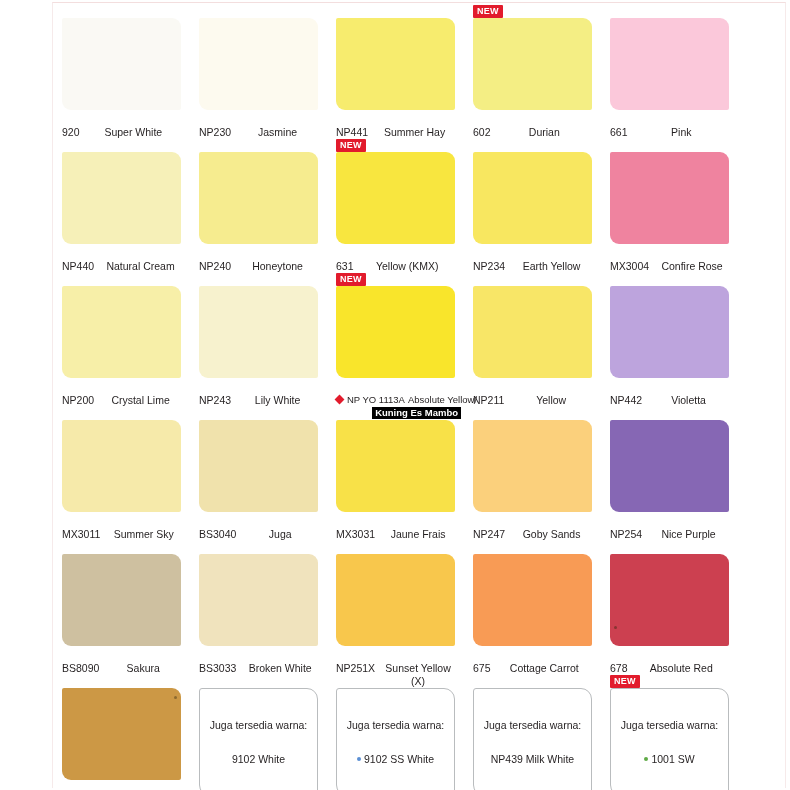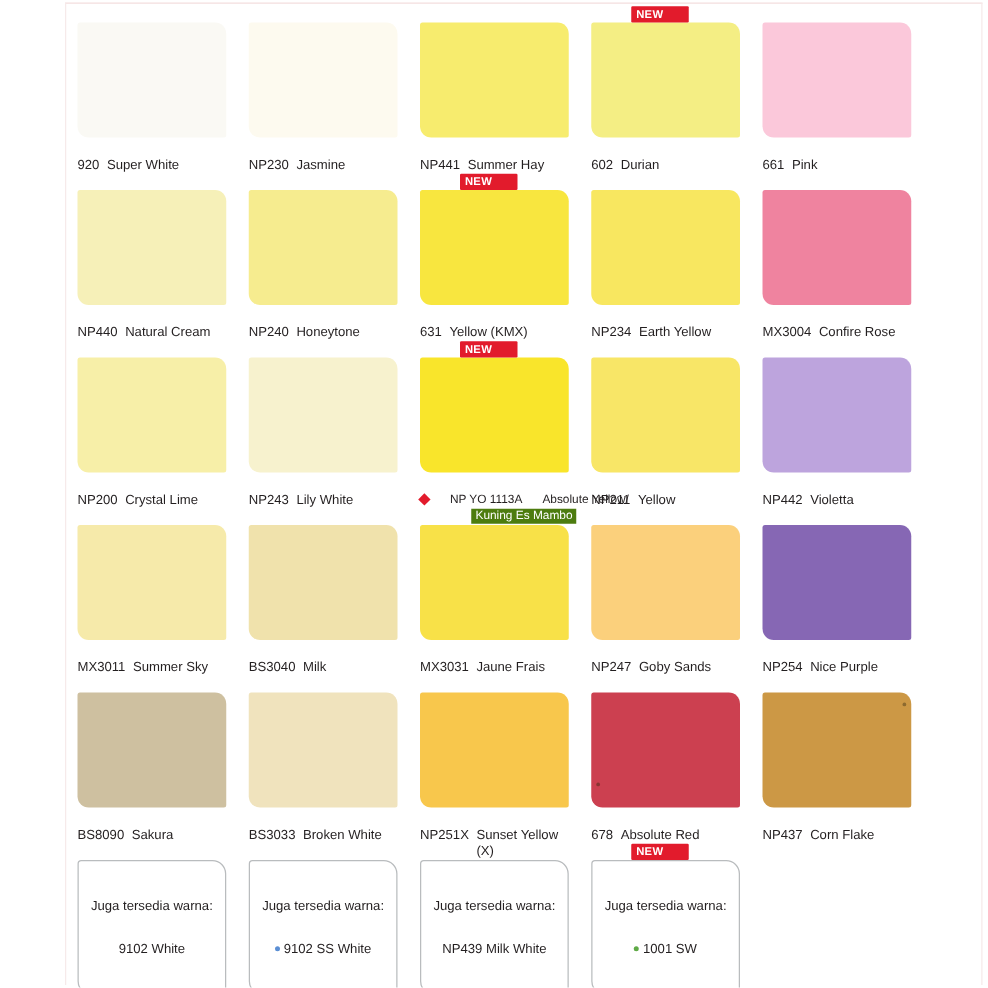--- a/index.html
+++ b/index.html
@@ -94,73 +94,73 @@
     color: #231f20;
     display: flex;
     justify-content: space-between;
     align-items: flex-start;
   }
   .code {
     white-space: nowrap;
     flex: 0 0 auto;
   }
   .cname {
-    text-align: left;
+    text-align: center;
     flex: 1 1 auto;
     padding-left: 6px;
   }
 
   
   .new-badge {
     position: absolute;
     left: 0px;
     top: -13px;
     background: #e21b2c;
     color: #ffffff;
     font-size: 9px;
     font-weight: bold;
     letter-spacing: 0.2px;
     line-height: 11px;
-    padding: 1px 20px 1px 4px;
+    padding: 1px 4px 1px 4px;
     border-radius: 1px;
-    margin-left: 32px;
   }
 
   
   .caption.featured {
     display: block;
     font-size: 9.5px;
     line-height: 11.5px;
     width: 125px;
   }
   .featured-line1 {
     white-space: nowrap;
     display: flex;
     align-items: center;
-    gap: 16px;
+    gap: 3px;
   }
   .diamond {
     display: inline-block;
     width: 7px;
     height: 7px;
     background: #e21b2c;
     transform: rotate(45deg);
     flex: 0 0 auto;
     margin-right: 1px;
   }
   .featured-line2 {
     text-align: right;
     margin-top: 1px;
   }
   .hl {
-    background: #4d7c0f;
+    background: #000000;
     color: #ffffff;
     padding: 0 3px 1px 3px;
     display: inline-block;
     line-height: 11px;
+    font-weight: bold;
   }
 
   
   .notebox {
     width: 119px;
     height: 108px;
     border: 1px solid #b9bcbe;
     border-radius: 3px 11px 3px 11px;
     box-sizing: border-box;
     background: #ffffff;
@@ -310,21 +310,21 @@
         <div class="swatch" style="background: rgb(246, 234, 170);"></div>
         <div class="caption">
           <span class="code">MX3011</span>
           <span class="cname">Summer Sky</span>
         </div>
       </div>
       <div class="cell">
         <div class="swatch" style="background: rgb(240, 226, 172);"></div>
         <div class="caption">
           <span class="code">BS3040</span>
-          <span class="cname">Milk</span>
+          <span class="cname">Juga</span>
         </div>
       </div>
       <div class="cell">
         <div class="swatch" style="background: rgb(248, 225, 72);"></div>
         <div class="caption">
           <span class="code">MX3031</span>
           <span class="cname">Jaune Frais</span>
         </div>
       </div>
       <div class="cell">
@@ -353,20 +353,27 @@
         <div class="caption">
           <span class="code">BS3033</span>
           <span class="cname">Broken White</span>
         </div>
       </div>
       <div class="cell">
         <div class="swatch" style="background: rgb(248, 199, 76);"></div>
         <div class="caption">
           <span class="code">NP251X</span>
           <span class="cname">Sunset Yellow (X)</span>
+        </div>
+      </div>
+      <div class="cell">
+        <div class="swatch" style="background: rgb(248, 155, 85);"></div>
+        <div class="caption">
+          <span class="code">675</span>
+          <span class="cname">Cottage Carrot</span>
         </div>
       </div>
       <div class="cell">
         <div class="swatch speck-bl" style="background: rgb(204, 64, 80);"></div>
         <div class="caption">
           <span class="code">678</span>
           <span class="cname">Absolute Red</span>
         </div>
       </div>
       <div class="cell">

